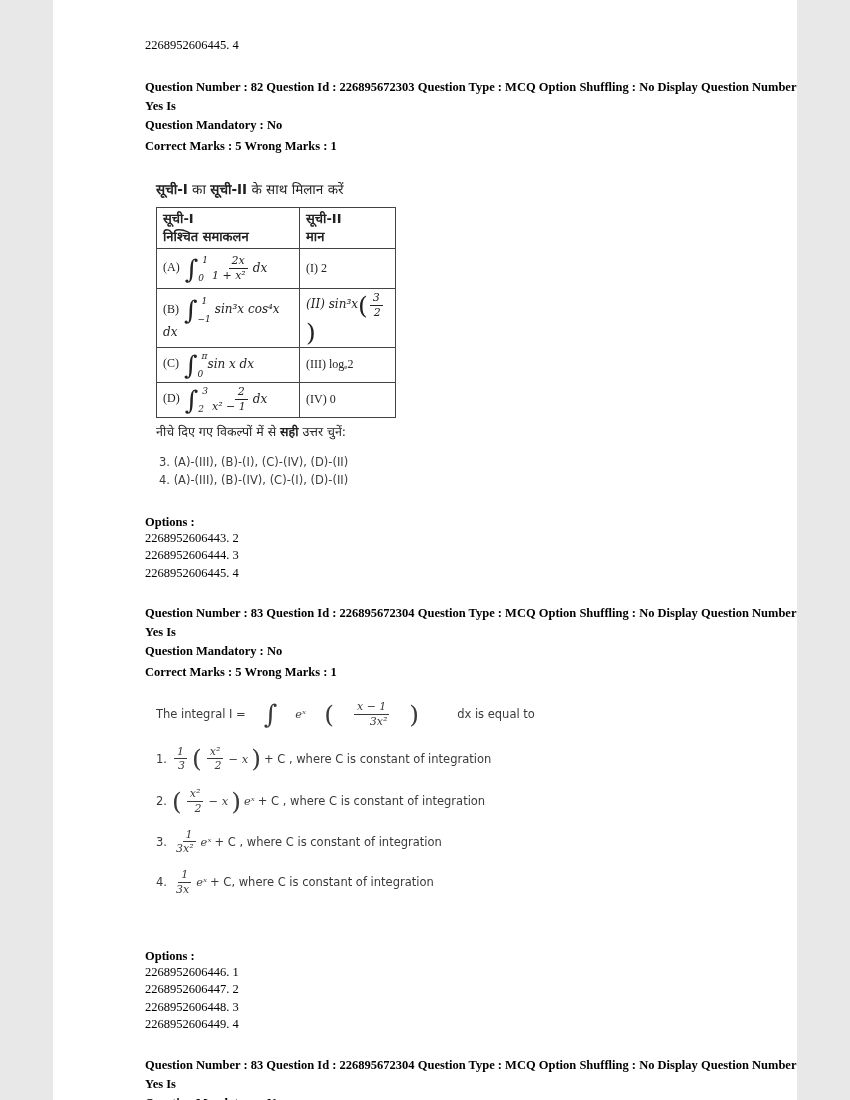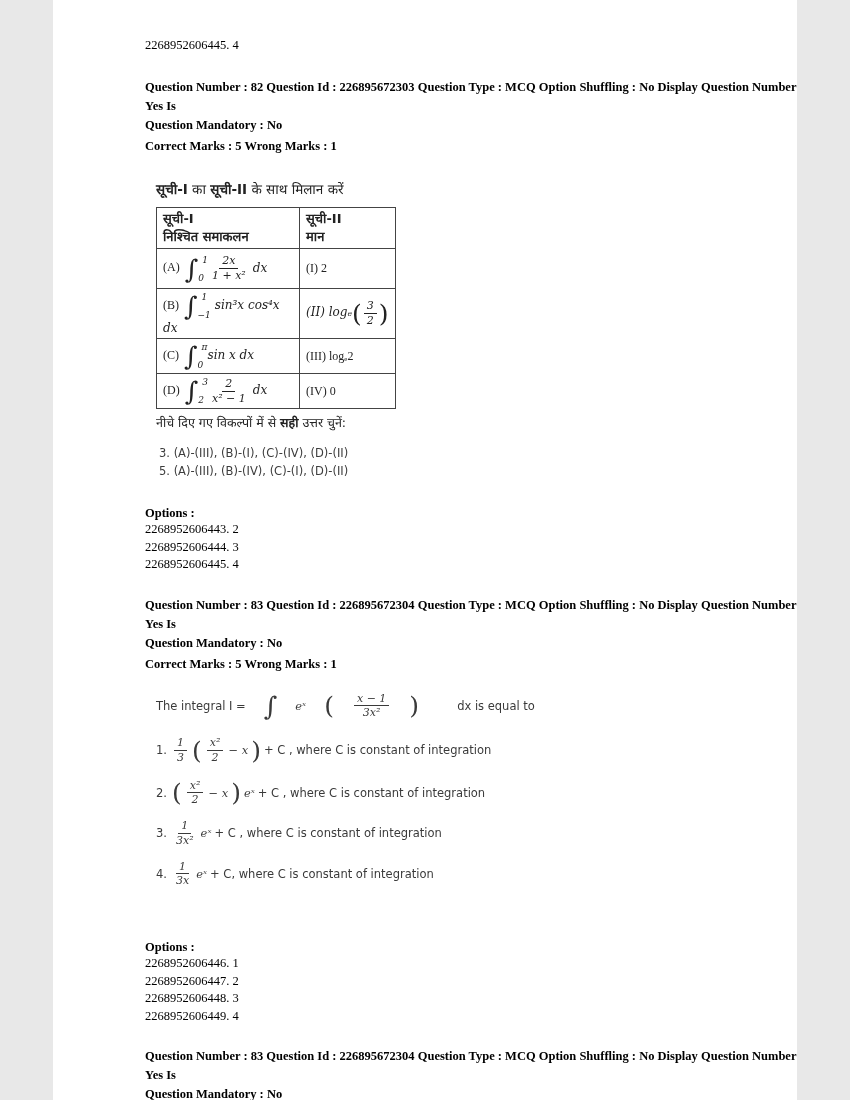--- a/index.html
+++ b/index.html
@@ -32,21 +32,21 @@
   .rl{ font-style:normal; margin-right:2px; }
 
   .integral{ display:inline-flex; align-items:center; vertical-align:middle; }
   .int-sign{ font-size:26px; line-height:1; font-family:"DejaVu Serif", serif; font-style:normal; }
   .lims{ display:inline-flex; flex-direction:column; justify-content:space-between;
     height:30px; font-size:9px; font-style:italic; font-family:"DejaVu Serif", serif;
     margin-left:1px; padding:1px 0; }
   .lims .up{ transform:translateX(3px); }
   .lims .lo{ transform:translateX(-1px); }
 
-  .frac{ display:inline-flex; flex-direction:column; align-items:center;
+  .frac{ display:inline-flex; flex-direction:column; align-items:flex-end;
     vertical-align:middle; font-size:11px; line-height:1.25;
     font-family:"DejaVu Serif", serif; font-style:italic; margin:0 2px; }
   .frac .num{ border-bottom:1px solid currentColor; padding:0 3px; }
   .frac .den{ padding:0 2px; }
 
   .bp{ font-size:25px; line-height:1; vertical-align:middle;
     font-family:"DejaVu Serif", serif; font-weight:400; }
 
   .mcq{ margin:13px 0 0 106px; font-family:"DejaVu Sans", sans-serif;
     font-size:11.5px; color:#3d3d3d; line-height:18px; }
@@ -117,21 +117,21 @@
           <span class="integral">
             <span class="int-sign">∫</span>
             <span class="lims">
                   <span class="up">1</span>
                   <span class="lo">−1</span>
                 </span>
           </span>
           <span class="mi">sin³x cos⁴x dx</span>
         </td>
         <td class="c2">
-          <span class="mi">(II) logₑ</span><span class="bp">(</span><span class="frac">
+          <span class="mi">(II) sin³x</span><span class="bp">(</span><span class="frac">
                 <span class="num">3</span>
                 <span class="den">2</span>
               </span><span class="bp">)</span>
         </td>
       </tr>
 
       <tr>
         <td class="c1" style="height:31px">
           <span class="rl">(C)</span>
           <span class="integral">
@@ -166,21 +166,21 @@
       </tr>
     </tbody>
       </table>
 
     <div class="hindi choose">
       <span>नीचे दिए गए विकल्पों में से </span><b>सही</b><span> उत्तर चुनें:</span>
     </div>
 
     <div class="mcq">
       <div>3. (A)-(III), (B)-(I), (C)-(IV), (D)-(II)</div>
-      <div>5. (A)-(III), (B)-(IV), (C)-(I), (D)-(II)</div>
+      <div>4. (A)-(III), (B)-(IV), (C)-(I), (D)-(II)</div>
     </div>
 
     <div class="opts-label">Options :</div>
     <div class="opt-id">2268952606443. 2</div>
     <div class="opt-id">2268952606444. 3</div>
     <div class="opt-id">2268952606445. 4</div>
   </section>
 
   <section class="q83sec">
     <div class="qheader" style="margin-top:22px">Question Number : 83 Question Id : 226895672304 Question Type : MCQ Option Shuffling : No Display Question Number : Yes Is</div>

